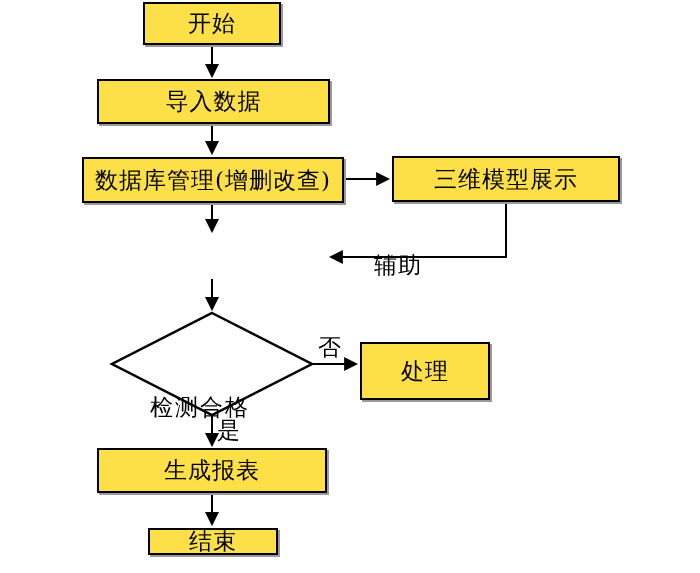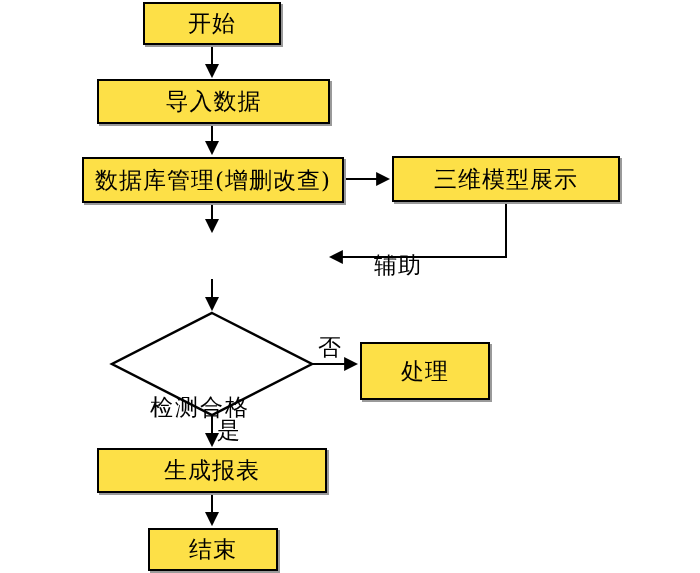--- a/index.html
+++ b/index.html
@@ -104,21 +104,21 @@
 
 
   <div class="node" style="left:360px; top:342px; width:130px; height:58px;">
     <span>处理</span>
   </div>
 
   <div class="node" style="left:97px; top:448px; width:230px; height:45px;">
     <span>生成报表</span>
   </div>
 
-  <div class="node" style="left:148px; top:528px; width:130px; height:43px;">
+  <div class="node" style="left:148px; top:528px; width:130px; height:27px;">
     <span>结束</span>
   </div>
 
   <div class="decision-label" style="left:120px; top:352px; width:160px;margin-top:44px;">
     <span>检测合格</span>
   </div>
 
   <div class="edge-label" style="left:374px; top:226px;margin-top:28px;">
     <span>辅助</span>
   </div>

